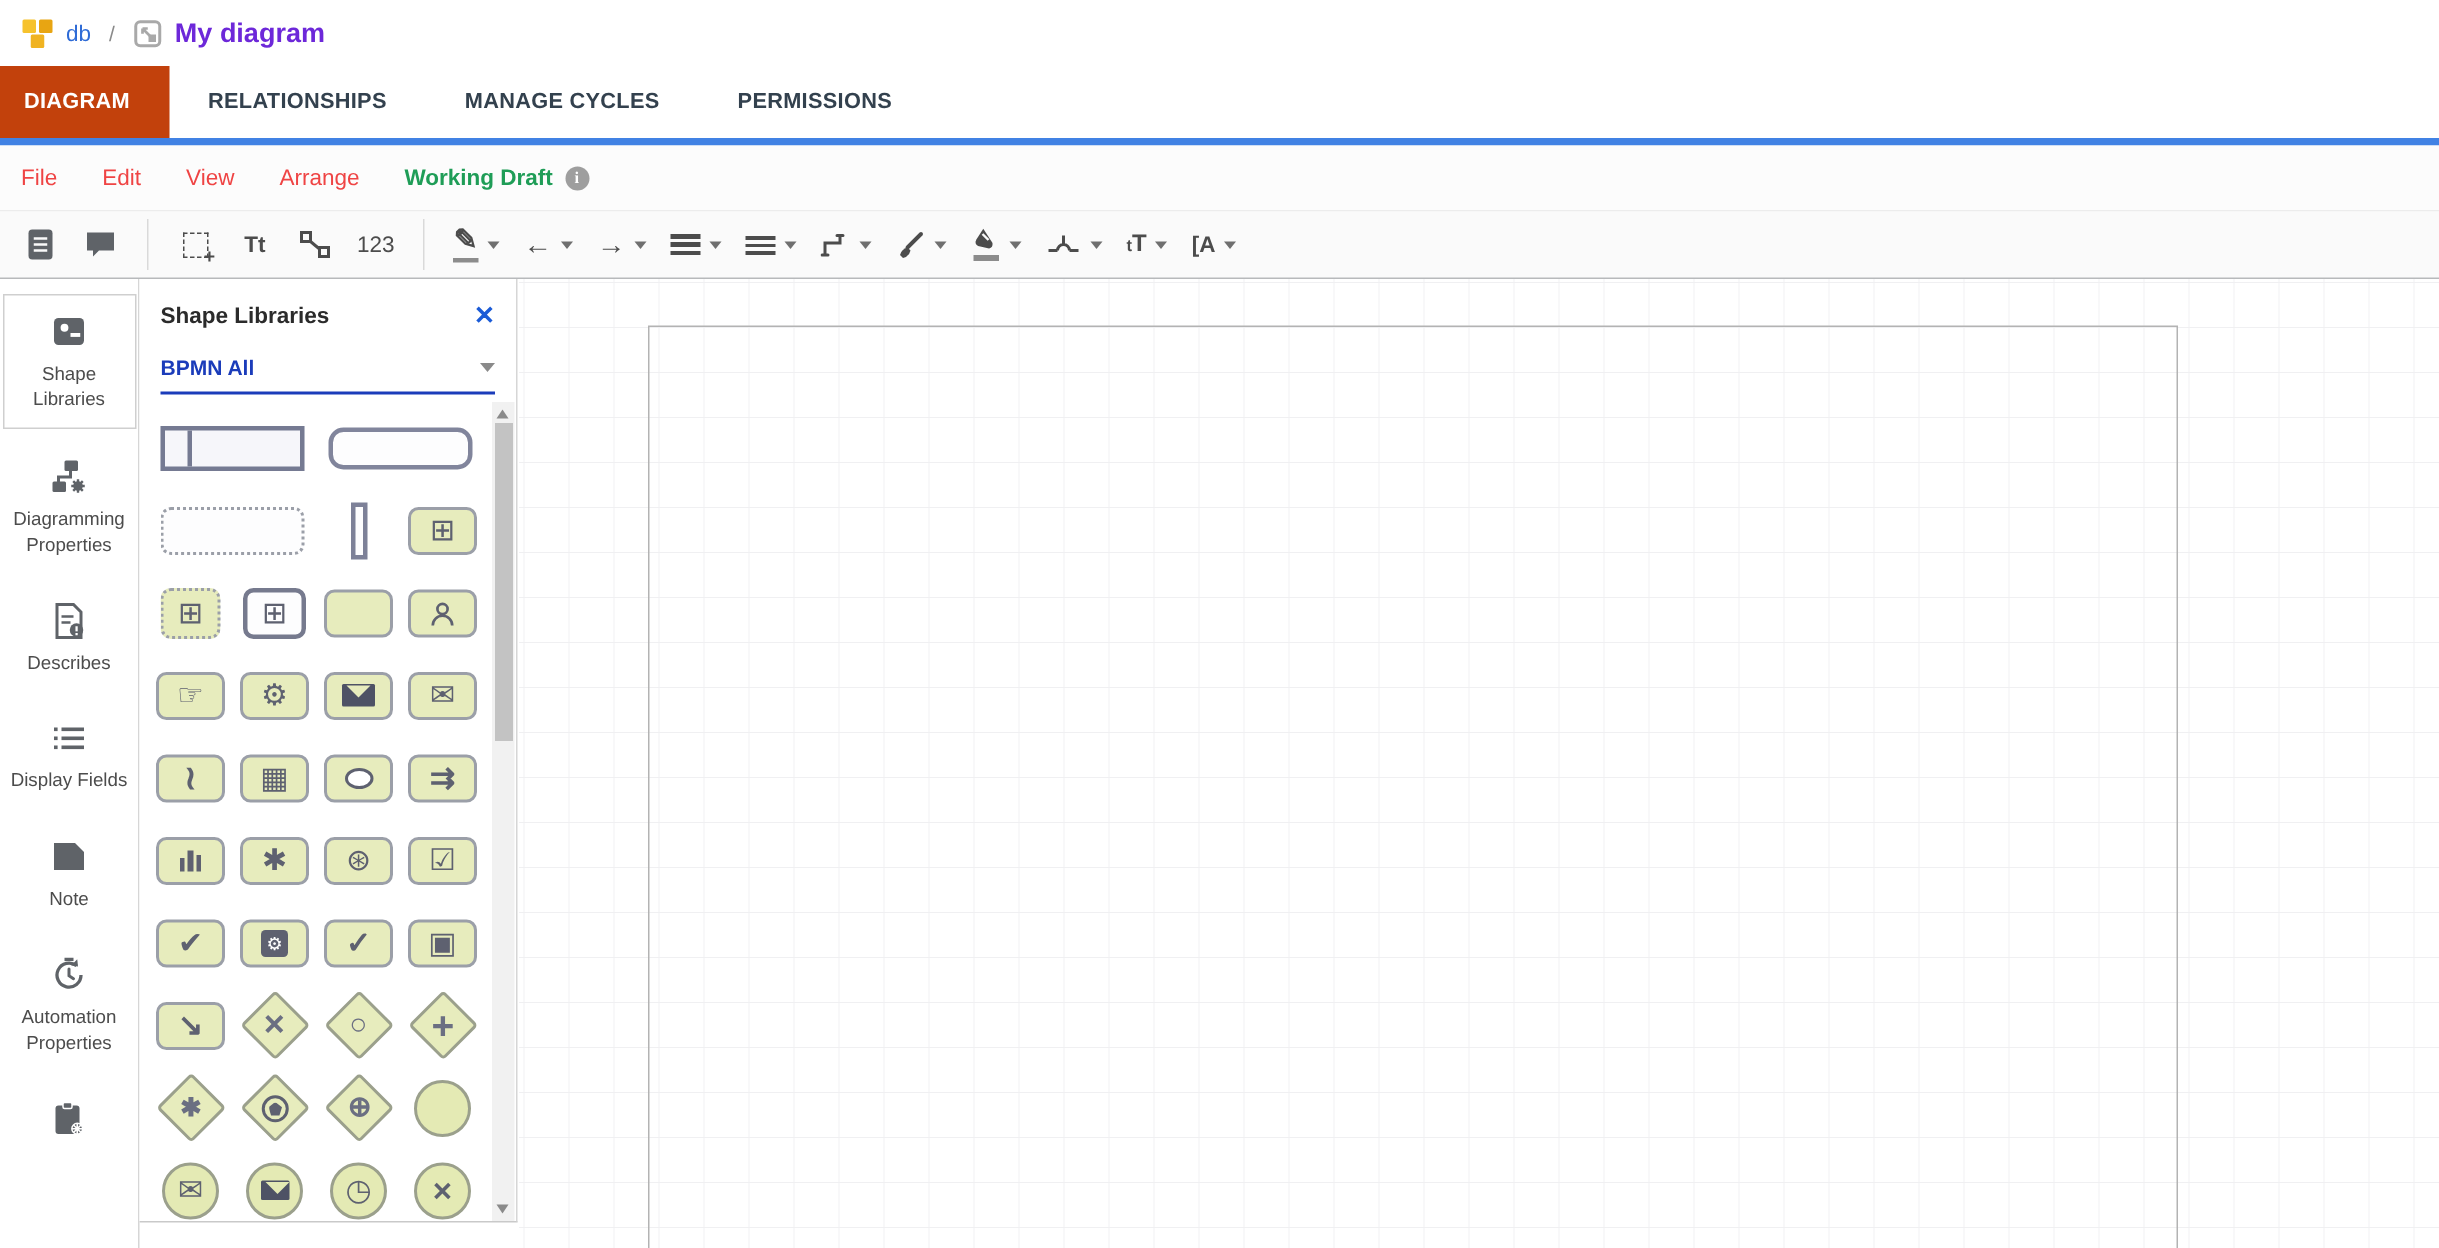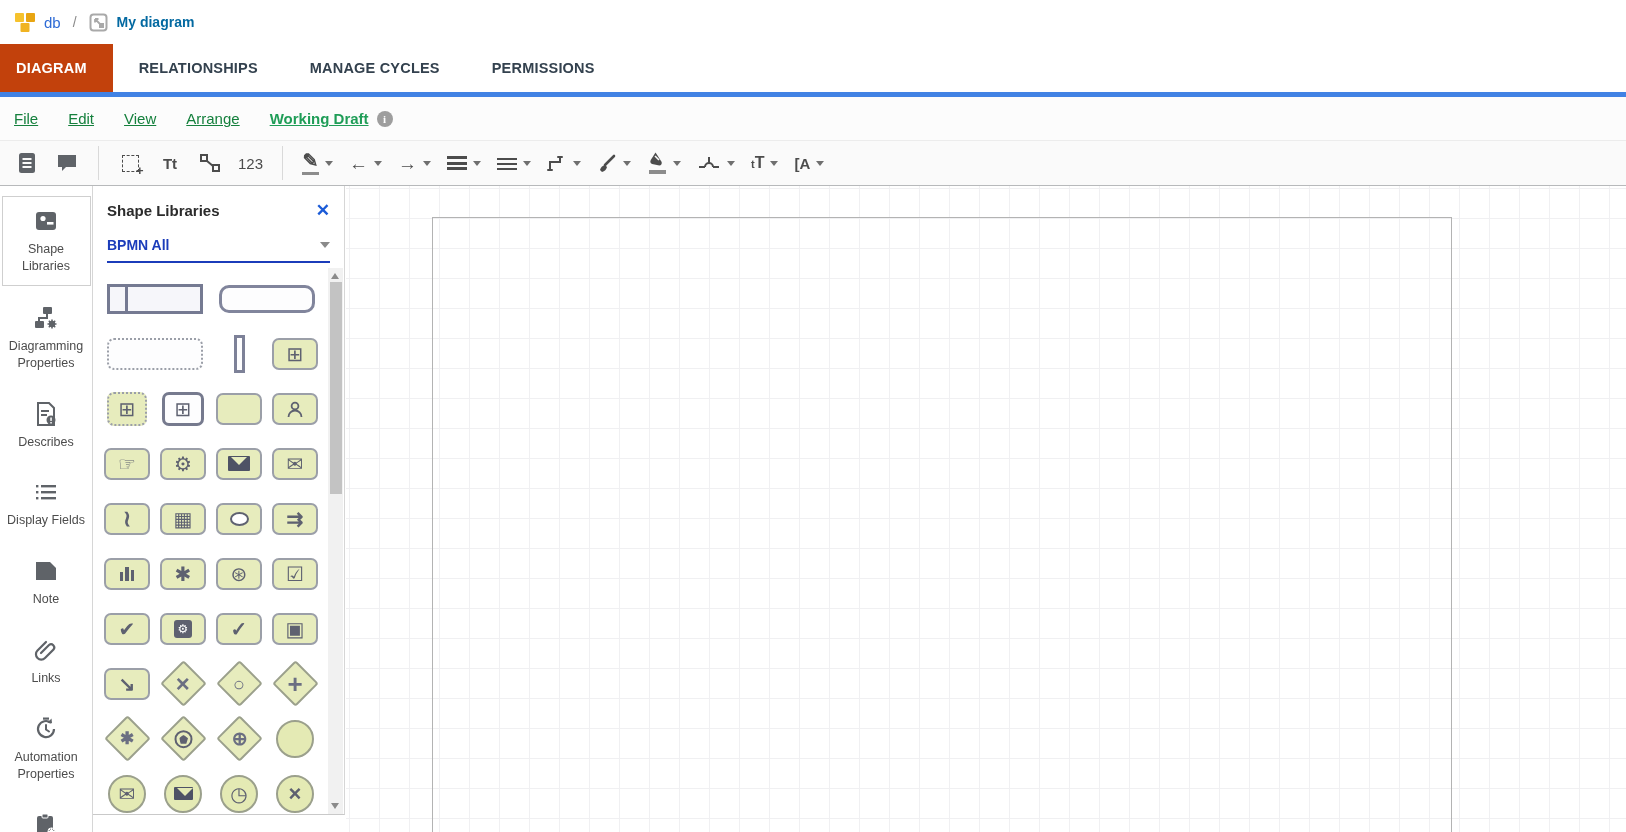--- a/index.html
+++ b/index.html
@@ -6,35 +6,35 @@
   html,body { width:1626px; height:832px; overflow:hidden; background:#fff;
     font-family:"Liberation Sans", sans-serif; -webkit-font-smoothing:antialiased; }
   .app { position:relative; width:1626px; height:832px; background:#fff; }
 
   
   .crumbbar { height:44px; display:flex; align-items:center; padding-left:14px; background:#fff; }
   .crumbbar .logo { width:22px; height:22px; margin-right:8px; }
   .crumb-ws { color:#2e6bd6; font-size:15px; cursor:pointer; }
   .crumb-sep { color:#8a8a8a; font-size:14px; margin:0 12px; }
   .crumb-ico { width:19px; height:19px; margin-right:9px; }
-  .crumb-title { color:#0369a1; font-size:14px; font-weight:700; }
+  .crumb-title { color:#6d28d9; font-size:18px; font-weight:700; }
 
   
   .tabbar { height:48px; display:flex; align-items:stretch; background:#fff; }
   .tab { display:flex; align-items:center; padding:0 26px; font-size:14.5px; font-weight:700;
          letter-spacing:.2px; color:#33414e; cursor:pointer; }
   .tab.active { background:#c2410c; color:#fff;padding-left:16px; }
   .tab-accent { height:5px; background:#4182e4; }
 
   
   .menubar { height:44px; display:flex; align-items:center; padding-left:14px; gap:30px;
              background:#fcfcfc; border-bottom:1px solid #ececec; }
-  .menu-item { font-size:15px; color:#15803d; cursor:pointer;text-decoration:underline; }
+  .menu-item { font-size:15px; color:#ef4444; cursor:pointer; }
   .draft { display:flex; align-items:center; gap:8px; }
-  .draft-label { color:#1f9d57; font-size:15px; font-weight:700;text-decoration:underline; }
+  .draft-label { color:#1f9d57; font-size:15px; font-weight:700; }
   .info-dot { width:16px; height:16px; border-radius:50%; background:#9e9e9e; color:#fff;
               font-size:11px; font-weight:700; display:flex; align-items:center; justify-content:center;
               font-family:"Liberation Serif", serif; }
 
   
   .toolbar { height:45px; display:flex; align-items:center; padding-left:10px; gap:6px;
              background:#fafafa; border-bottom:1px solid #b7b9bb; }
   .tbtn { border:none; background:transparent; display:flex; align-items:center; justify-content:center;
           gap:4px; height:34px; min-width:34px; padding:0 5px; color:#4c4c4c; cursor:pointer; }
   .tsep { width:1px; height:34px; background:#d9d9d9; margin:0 8px; }
@@ -311,26 +311,20 @@
       <span class="rail-label">Display Fields</span>
     </div>
     <div class="rail-item">
       <svg class="rail-ico" viewBox="0 0 26 26">
         <path d="M3 4 h14 l6 6 v12 h-20 z" class="fl"></path>
       </svg>
       <span class="rail-label">Note</span>
     </div>
     <div class="rail-item">
       <svg class="rail-ico" viewBox="0 0 26 26">
-        <path d="M8 16 L16 8 a3.2 3.2 0 0 1 4.5 4.5 L12 21 a5.3 5.3 0 0 1 -7.5 -7.5 L13 5" fill="none" stroke="#5f6368" stroke-width="2.2" stroke-linecap="round"></path>
-      </svg>
-      <span class="rail-label">Links</span>
-    </div>
-    <div class="rail-item">
-      <svg class="rail-ico" viewBox="0 0 26 26">
         <path d="M21 13 a8 8 0 1 1 -3 -6.2" fill="none" stroke="#5f6368" stroke-width="2.2"></path>
         <path d="M18.5 2.5 l0.5 4.8 -4.6 -0.6 z" class="fl"></path>
         <path d="M13 9 v4.5 l3 2" class="ln"></path>
         <rect x="10" y="1.5" width="6" height="2.2" class="fl"></rect>
       </svg>
       <span class="rail-label">Automation Properties</span>
     </div>
     <div class="rail-item">
       <svg class="rail-ico" viewBox="0 0 26 26">
         <rect x="4" y="4" width="16" height="19" rx="2" class="fl"></rect>

